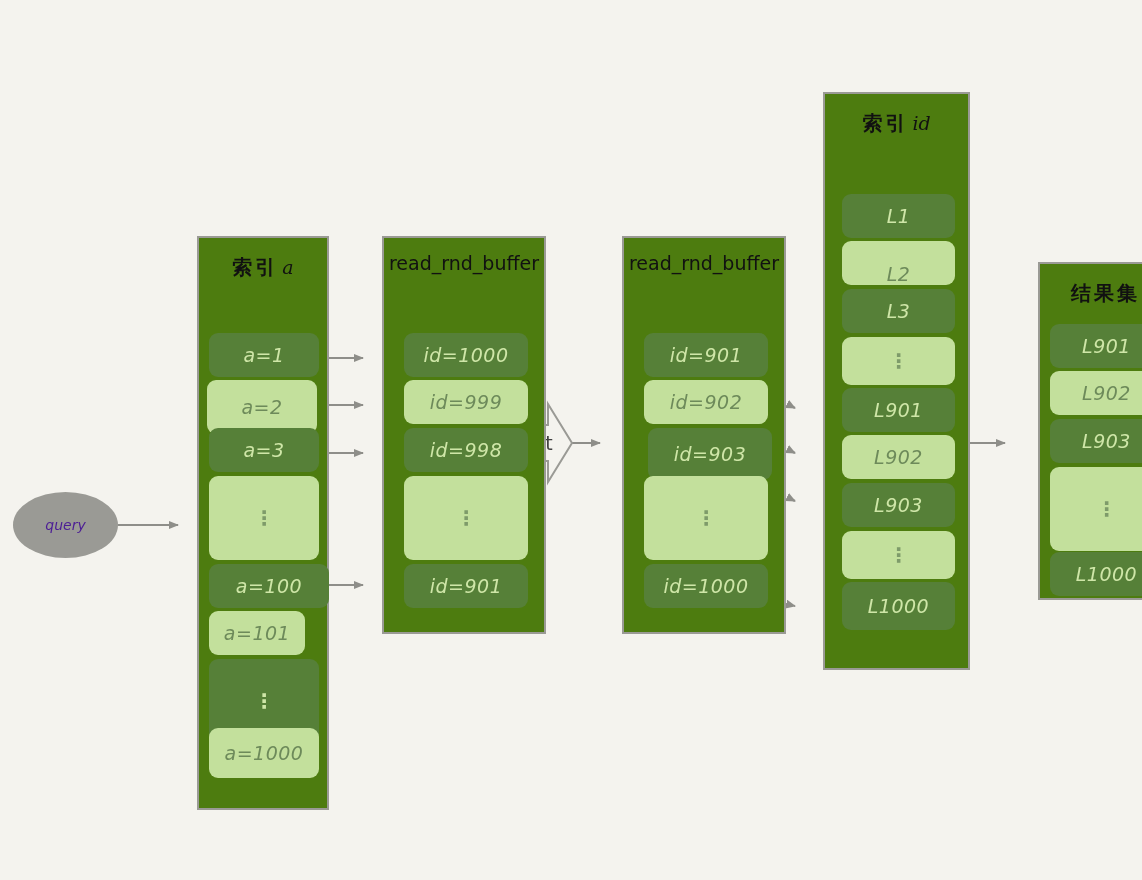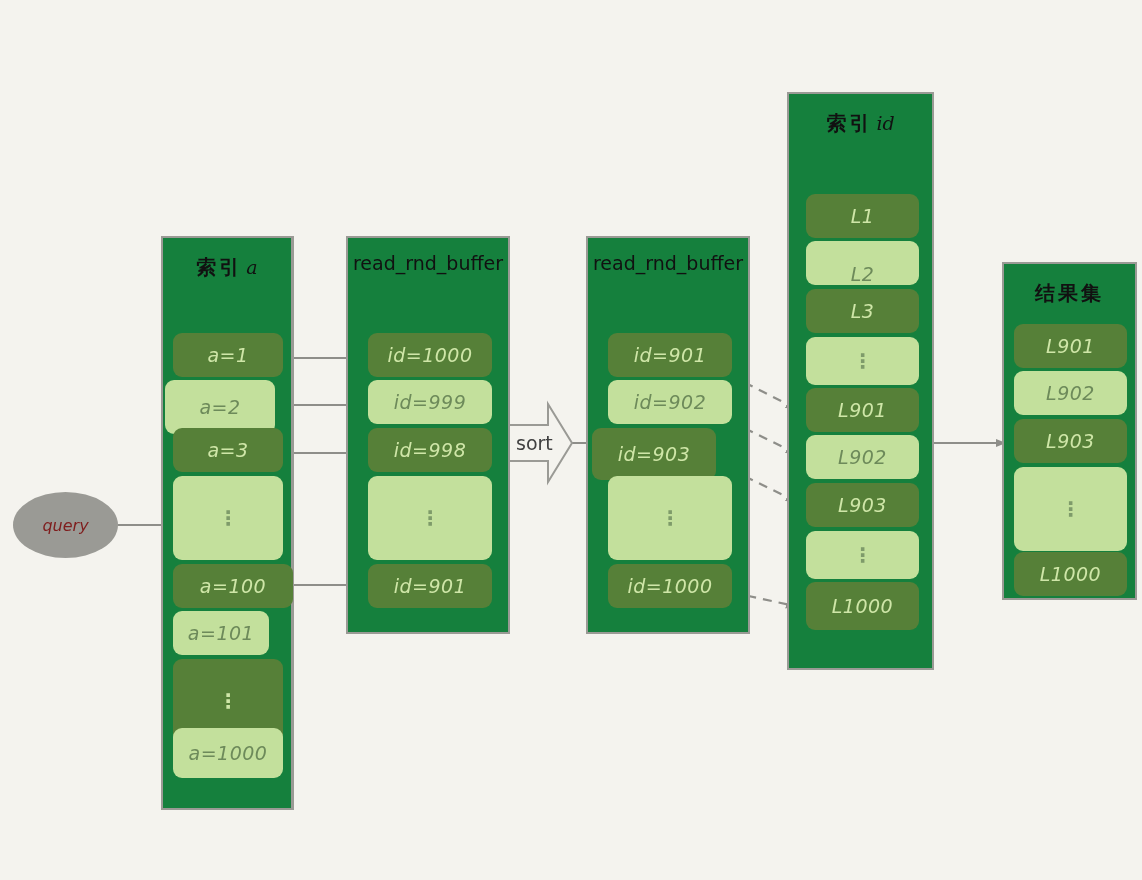--- a/index.html
+++ b/index.html
@@ -13,22 +13,23 @@
   #canvas {
     position: relative;
     width: 1142px;
     height: 880px;
     background: #f4f3ee;
   }
 
   
   .panel {
     position: absolute;
-    background: #15803d;
+    background: #4d7c0f;
     border: 2px solid #9a9a95;
+    margin-left: 36px;
   }
   .panel-title {
     position: absolute;
     left: 0; right: 0;
     text-align: center;
     color: #111111;
     white-space: nowrap;
   }
   .title-cn {
     font-family: "DejaVu Serif", serif;
@@ -83,24 +84,24 @@
   .cell.light .dots { color: #7e9b6a; }
 
   
   #query-node {
     position: absolute;
     background: #9a9a95;
     border-radius: 50%;
     display: flex;
     align-items: center;
     justify-content: center;
-    color: #7f1d1d;
+    color: #4c1d95;
     font-family: "DejaVu Sans", sans-serif;
     font-style: italic;
-    font-size: 16px;
+    font-size: 14px;
   }
 
   
   #sort-arrow {
     position: absolute;
   }
   #sort-arrow .label {
     position: absolute;
     left: 8px;
     top: 50%;
@@ -169,21 +170,21 @@
   </div>
 
   <div class="panel" style="left:161px; top:236px; width:132px; height:574px;">
     <div class="panel-title title-mixed" style="top:16px;">
       <span class="cn">索引</span><span class="ltr">a</span>
     </div>
 
     <div class="cell dark" style="left:10px; top:95px;  width:110px; height:44px;">
         <span>a=1</span>
       </div>
-    <div class="cell light" style="left:2px; top:142px; width:110px; height:54px;">
+    <div class="cell light" style="left:8px; top:142px; width:110px; height:54px;">
         <span>a=2</span>
       </div>
     <div class="cell dark" style="left:10px; top:190px; width:110px; height:44px;">
         <span>a=3</span>
       </div>
     <div class="cell light" style="left:10px; top:238px; width:110px; height:84px;">
         <span class="dots">⋮</span>
       </div>
     <div class="cell dark" style="left:10px; top:326px; width:120px; height:44px;">
         <span>a=100</span>
@@ -221,21 +222,21 @@
 
   <div class="panel" style="left:586px; top:236px; width:164px; height:398px;">
     <div class="panel-title title-ascii" style="top:14px;"><span>read_rnd_buffer</span></div>
 
     <div class="cell dark" style="left:20px; top:95px;  width:124px; height:44px;">
         <span>id=901</span>
       </div>
     <div class="cell light" style="left:20px; top:142px; width:124px; height:44px;">
         <span>id=902</span>
       </div>
-    <div class="cell dark" style="left:4px; top:190px; width:124px; height:52px;">
+    <div class="cell dark" style="left:24px; top:190px; width:124px; height:52px;">
         <span>id=903</span>
       </div>
     <div class="cell light" style="left:20px; top:238px; width:124px; height:84px;">
         <span class="dots">⋮</span>
       </div>
     <div class="cell dark" style="left:20px; top:326px; width:124px; height:44px;">
         <span>id=1000</span>
       </div>
   </div>
 

